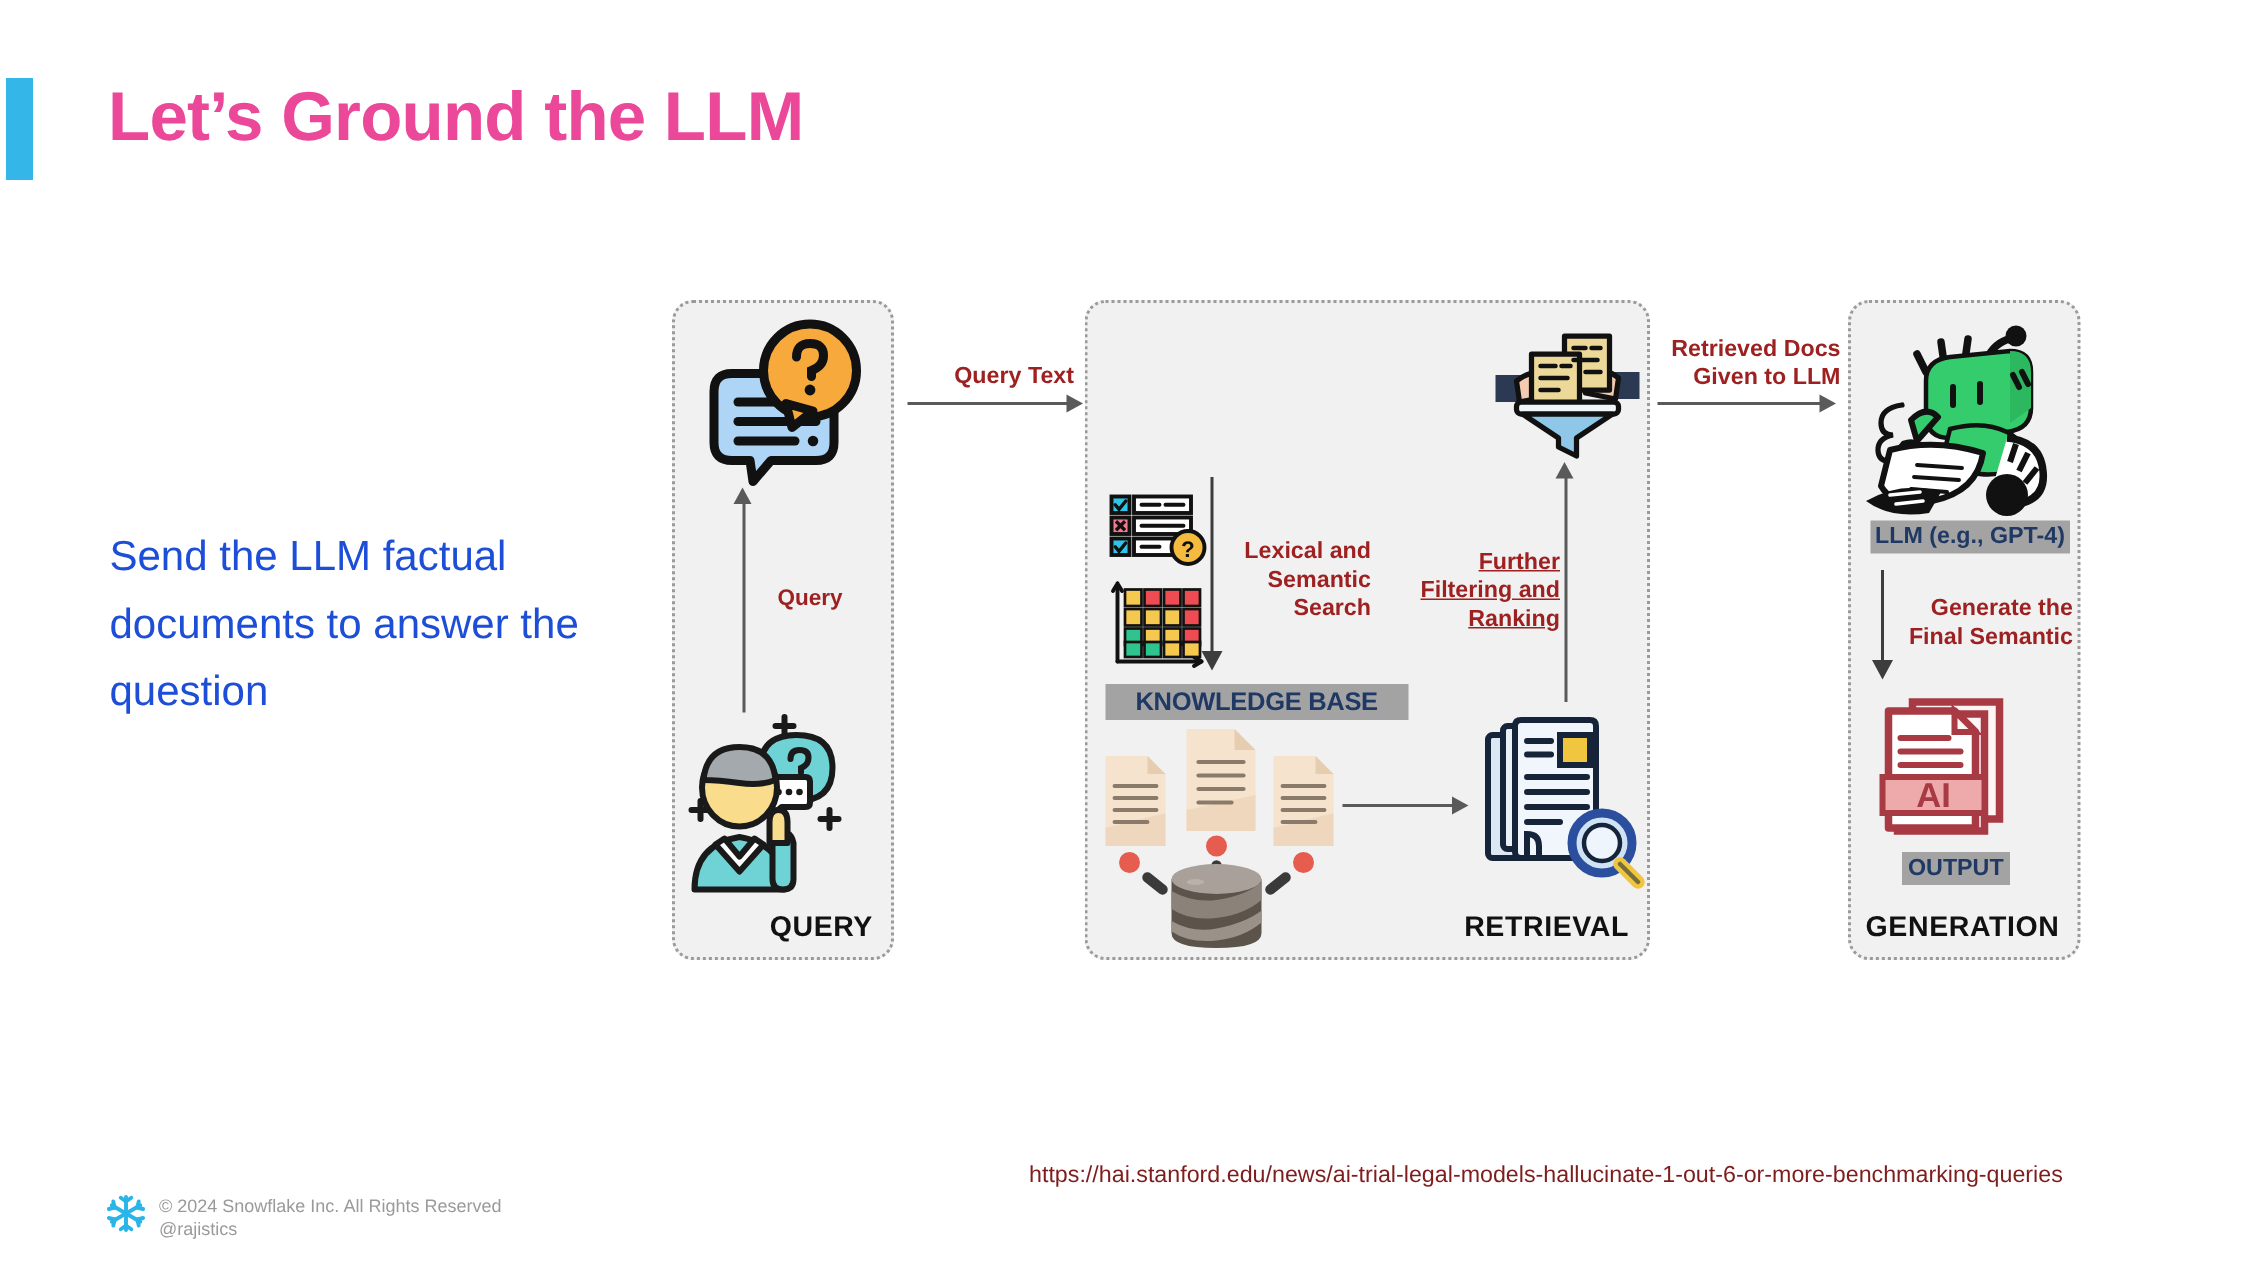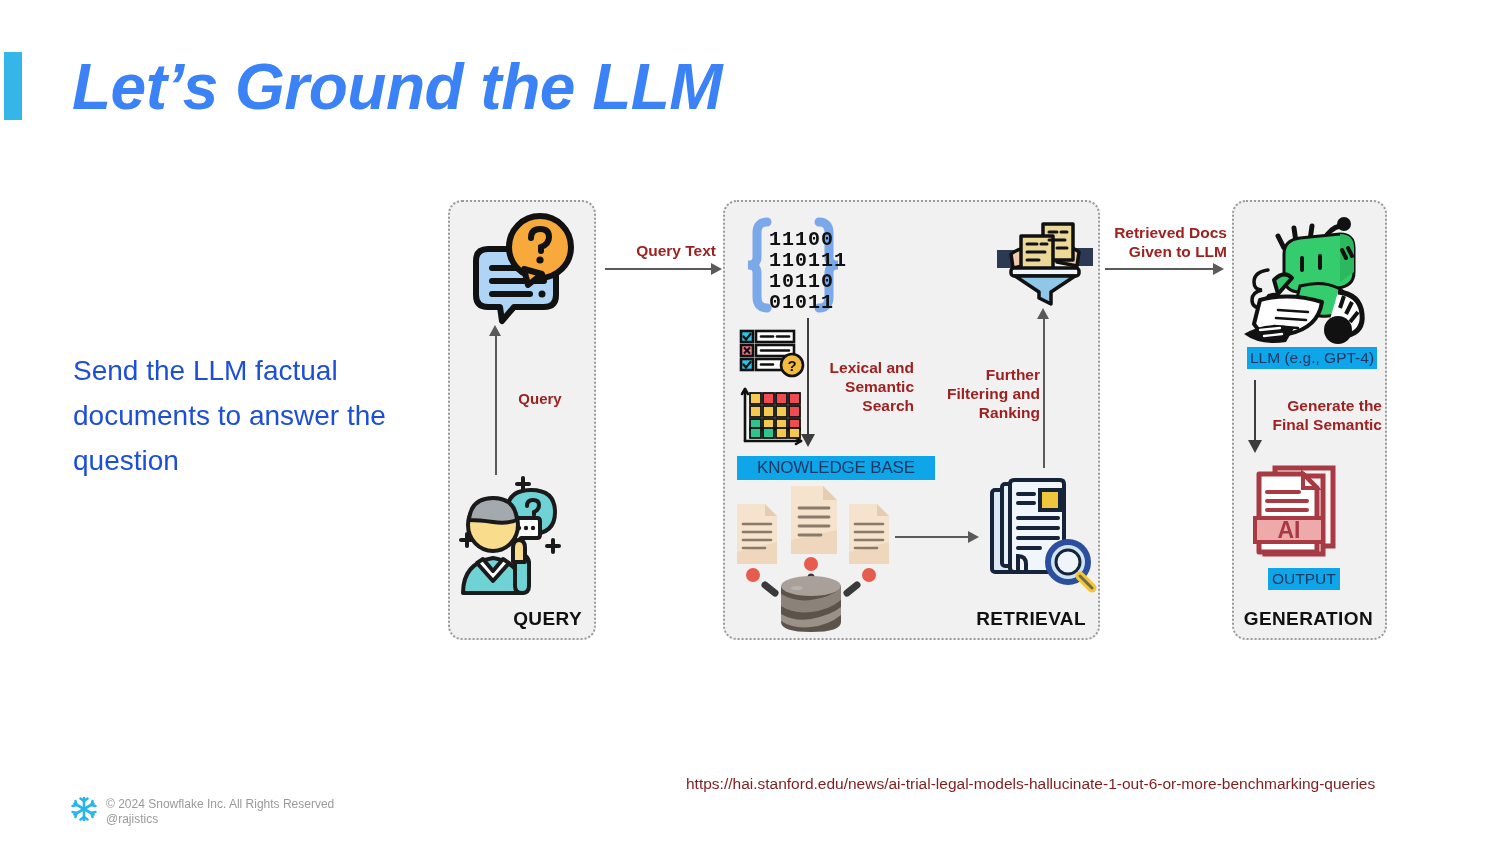--- a/index.html
+++ b/index.html
@@ -11,22 +11,22 @@
   }
   .slide { position: relative; width: 1500px; height: 844px; background: #fff; }
 
   
   .accent-bar {
     position: absolute; left: 4px; top: 52px;
     width: 18px; height: 68px; background: #35b6e8;
   }
   .slide-title {
     position: absolute; left: 72px; top: 50px;
-    font-size: 64px; font-weight: bold; color: #3b82f6;
-    letter-spacing: -0.5px; white-space: nowrap; font-style: italic;
+    font-size: 46px; font-weight: bold; color: #ec4899;
+    letter-spacing: -0.5px; white-space: nowrap;
   }
 
   
   .body-copy {
     position: absolute; left: 73px; top: 348px;
     width: 330px; font-size: 28px; line-height: 45px;
     color: #1d4ed8;
   }
 
   
@@ -56,22 +56,22 @@
   .arrow-v { width: 2px; }
   .arrow-head {
     position: absolute; width: 0; height: 0;
   }
   .head-right { border-top: 6px solid transparent; border-bottom: 6px solid transparent; border-left: 11px solid #5a5a5a; }
   .head-up    { border-left: 6px solid transparent; border-right: 6px solid transparent; border-bottom: 11px solid #5a5a5a; }
   .head-down  { border-left: 7px solid transparent; border-right: 7px solid transparent; border-top: 13px solid #3d3d3d; }
 
   
   .hl {
-    position: absolute; background: #0ea5e9; color: #1f3864;
-    font-weight: normal; white-space: nowrap;
+    position: absolute; background: #a3a3a3; color: #1f3864;
+    font-weight: bold; white-space: nowrap;
   }
   #kb-label     { left: 737px;  top: 456px; font-size: 17px; padding: 2px 20px; letter-spacing: -0.2px; }
   #llm-label    { left: 1247px; top: 347px; font-size: 15.5px; padding: 2px 3px; }
   #output-label { left: 1268px; top: 568px; font-size: 15.5px; padding: 2px 4px; }
 
   
   .footer-url {
     position: absolute; left: 686px; top: 775px;
     font-size: 15.5px; color: #7f1d1d;
   }
@@ -149,32 +149,20 @@
   </div>
 
   <div class="redcap big" style="left:608px; top:241px; width:108px;">Query Text</div>
   <div class="arrow-h" style="left:605px; top:268px; width:108px;"></div>
   <div class="arrow-head head-right" style="left:711px; top:263px;"></div>
 
   <div class="panel" id="panel-retrieval">
     <div class="panel-label">RETRIEVAL</div>
   </div>
 
-  <div class="icon" style="left:745px; top:218px;">
-    <svg width="96" height="94" viewBox="0 0 96 94">
-      <path d="M22 4 q-10 0-10 11 v24 q0 8-9 8 q9 0 9 8 v24 q0 11 10 11" fill="none" stroke="#7aa8e8" stroke-width="9" stroke-linecap="round"></path>
-      <path d="M74 4 q10 0 10 11 v24 q0 8 9 8 q-9 0-9 8 v24 q0 11-10 11" fill="none" stroke="#7aa8e8" stroke-width="9" stroke-linecap="round"></path>
-      <g fill="#111" font-family="'Liberation Mono', monospace" font-size="20" font-weight="bold" letter-spacing="1">
-        <text x="24" y="27">11100</text>
-        <text x="24" y="48">110111</text>
-        <text x="24" y="69">10110</text>
-        <text x="24" y="90">01011</text>
-      </g>
-    </svg>
-  </div>
 
   <div class="icon" style="left:739px; top:329px;">
     <svg width="64" height="46" viewBox="0 0 64 46">
       <g stroke="#111" stroke-width="2.6">
         <rect x="2" y="2" width="12" height="11" fill="#2ec5e8"></rect>
         <rect x="17" y="2" width="38" height="11" fill="#fff"></rect>
         <rect x="2" y="16" width="12" height="11" fill="#ef7b8c"></rect>
         <rect x="17" y="16" width="38" height="11" fill="#fff"></rect>
         <rect x="2" y="30" width="12" height="11" fill="#2ec5e8"></rect>
         <rect x="17" y="30" width="38" height="11" fill="#fff"></rect>
@@ -311,21 +299,21 @@
       <path d="M30 78 q8 0 8 8 v8 h-8z" fill="#f0f6fb" stroke="#16243a" stroke-width="4"></path>
       <circle cx="80" cy="84" r="20" fill="#cfe3f5" stroke="#2b4f9e" stroke-width="6"></circle>
       <circle cx="80" cy="84" r="12" fill="#eef5fc" stroke="#16243a" stroke-width="3"></circle>
       <line x1="92" y1="98" x2="104" y2="110" stroke="#f0c63f" stroke-width="9" stroke-linecap="round"></line>
       <line x1="92" y1="98" x2="104" y2="110" stroke="#16243a" stroke-width="3" stroke-linecap="round" opacity=".55"></line>
     </svg>
   </div>
 
   <div class="arrow-v" style="left:1043px; top:318px; height:150px;"></div>
   <div class="arrow-head head-up" style="left:1037px; top:308px;"></div>
-  <div class="redcap big" style="left:945px; top:365px; width:95px;">Further Filtering and Ranking</div>
+  <div class="redcap big" style="left:945px; top:365px; width:95px;text-decoration:underline;">Further Filtering and Ranking</div>
 
   <div class="icon" style="left:997px; top:222px;">
     <svg width="96" height="84" viewBox="0 0 96 84">
       <rect x="0" y="28" width="18" height="18" fill="#2b3a52"></rect>
       <rect x="78" y="26" width="18" height="18" fill="#2b3a52"></rect>
       <path d="M14 32 q10-8 18-4 l4 14 -20 4 z" fill="#f3c9b0" stroke="#111" stroke-width="3.5" stroke-linejoin="round"></path>
       <path d="M82 30 q-10-8-18-4 l-4 14 20 4 z" fill="#f3c9b0" stroke="#111" stroke-width="3.5" stroke-linejoin="round"></path>
       <g stroke="#111" stroke-width="3.5" stroke-linejoin="round">
         <rect x="46" y="2" width="30" height="36" fill="#ecd99a"></rect>
         <rect x="24" y="14" width="32" height="34" fill="#ecd99a"></rect>

